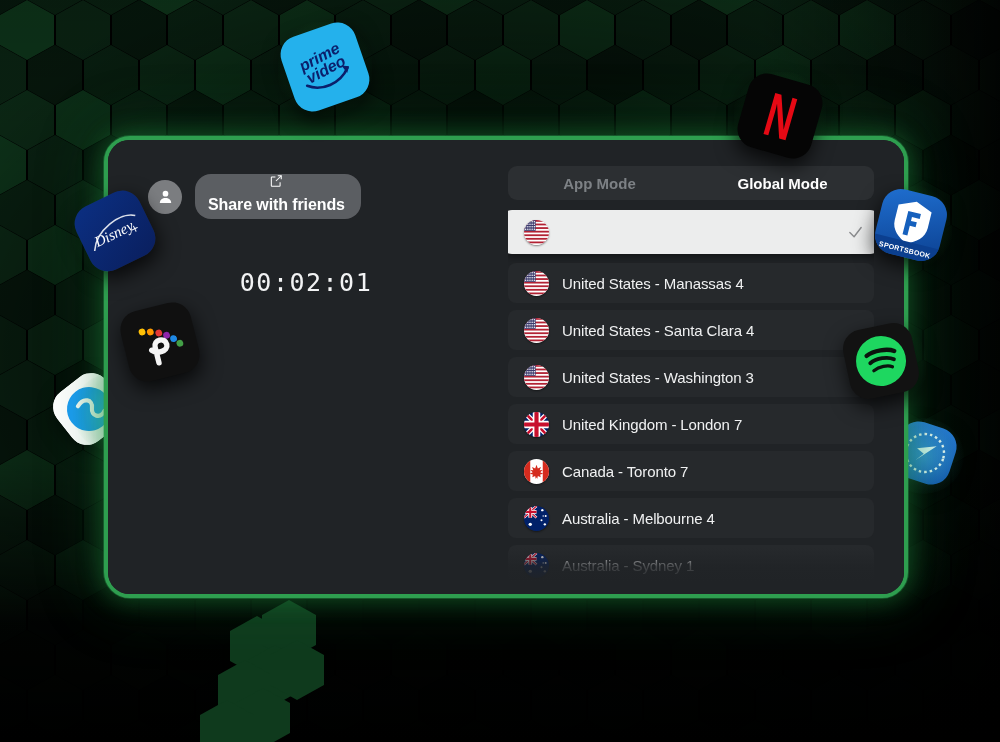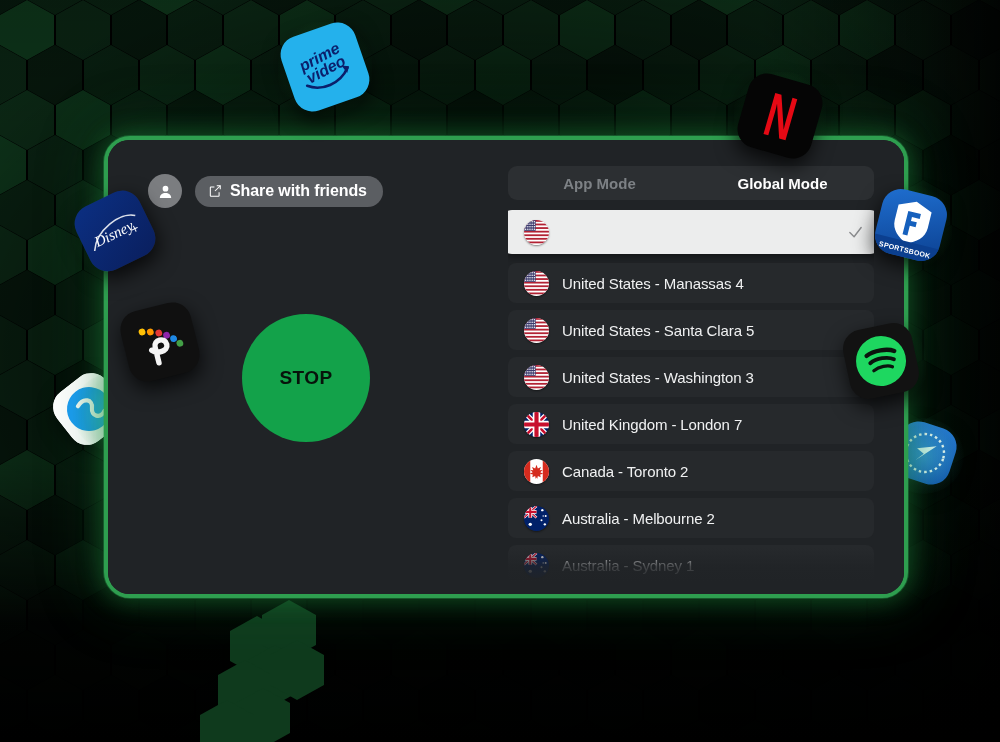--- a/index.html
+++ b/index.html
@@ -98,30 +98,31 @@
     display: flex;
     align-items: center;
     justify-content: center;
   }
   .avatar svg { width: 17px; height: 17px; fill: #ffffff; }
 
   .share-pill {
     display: flex;
     align-items: center;
     gap: 8px;
-    height: 31px;
+    height: 45px;
     padding: 0 16px 0 13px;
     border-radius: 16px;
     background: rgba(131,134,139,0.60);
     color: #ffffff;
     font-size: 16px;
     font-weight: bold;
     white-space: nowrap;
     cursor: pointer;
     letter-spacing: -0.1px;
+    flex-direction: column;
   }
   .share-pill svg { width: 14px; height: 14px; stroke: #ffffff; fill: none; stroke-width: 1.8; }
 
   .timer {
     position: absolute;
     left: 0; right: 0;
     top: 128px;
     text-align: center;
     color: #f2f3f4;
     font-family: "DejaVu Sans Mono", "Liberation Mono", monospace;
@@ -683,22 +684,22 @@
           <div class="share-pill">
             <svg viewBox="0 0 24 24">
               <path d="M15 3h6v6"></path>
               <path d="M21 3l-9 9"></path>
               <path d="M19 14v6a1 1 0 0 1-1 1H5a1 1 0 0 1-1-1V6a1 1 0 0 1 1-1h6"></path>
             </svg>
             <span>Share with friends</span>
           </div>
         </div>
 
-
-        <button class="stop-btn">STOP</button>
+        <div class="timer">00:02:01</div>
+
       </div>
 
       <div class="right-col">
 
         <div class="mode-tabs" id="modeTabs">
             <div class="mode-tab">App Mode</div>
             <div class="mode-tab active">Global Mode</div>
           </div>
 
         <div class="server-list">
@@ -810,21 +811,21 @@
                       <circle cx="9.8" cy="8" r="0.85"></circle>
                       <circle cx="12.4" cy="8" r="0.85"></circle>
                       <circle cx="2" cy="11" r="0.85"></circle>
                       <circle cx="4.6" cy="11" r="0.85"></circle>
                       <circle cx="7.2" cy="11" r="0.85"></circle>
                       <circle cx="9.8" cy="11" r="0.85"></circle>
                       <circle cx="12.4" cy="11" r="0.85"></circle>
                     </g>
                   </svg>
                 </div>
-                <span class="label">United States - Santa Clara 5</span>
+                <span class="label">United States - Santa Clara 4</span>
               </div>
               <div class="server-row">
                 <div class="flag">
                   <svg viewBox="0 0 30 30">
                     <rect width="30" height="30" fill="#ffffff"></rect>
                     <rect y="0" width="30" height="2.15" fill="#b22234"></rect>
                     <rect y="4.3" width="30" height="2.15" fill="#b22234"></rect>
                     <rect y="8.6" width="30" height="2.15" fill="#b22234"></rect>
                     <rect y="12.899999999999999" width="30" height="2.15" fill="#b22234"></rect>
                     <rect y="17.2" width="30" height="2.15" fill="#b22234"></rect>
@@ -871,42 +872,42 @@
               </div>
               <div class="server-row">
                 <div class="flag">
                   <svg viewBox="0 0 30 30">
                     <rect width="30" height="30" fill="#ffffff"></rect>
                     <rect width="7.5" height="30" fill="#d52b1e"></rect>
                     <rect x="22.5" width="7.5" height="30" fill="#d52b1e"></rect>
                     <path d="M15 7 L16.6 11.4 L20.4 9.6 L18.8 13.6 L22.4 13.2 L19.6 16 L23 17.6 L19.4 18.6 L20 22 L16.6 20.4 L15.9 24 L15 22 L14.1 24 L13.4 20.4 L10 22 L10.6 18.6 L7 17.6 L10.4 16 L7.6 13.2 L11.2 13.6 L9.6 9.6 L13.4 11.4 Z" fill="#d52b1e"></path>
                   </svg>
                 </div>
-                <span class="label">Canada - Toronto 2</span>
+                <span class="label">Canada - Toronto 7</span>
               </div>
               <div class="server-row">
                 <div class="flag">
                   <svg viewBox="0 0 30 30">
                     <rect width="30" height="30" fill="#012169"></rect>
                     <rect width="15" height="14" fill="#012169"></rect>
                     <path d="M0 0 L15 14 M15 0 L0 14" stroke="#ffffff" stroke-width="3"></path>
                     <path d="M0 0 L15 14 M15 0 L0 14" stroke="#c8102e" stroke-width="1.5"></path>
                     <path d="M7.5 0 V14 M0 7 H15" stroke="#ffffff" stroke-width="4.5"></path>
                     <path d="M7.5 0 V14 M0 7 H15" stroke="#c8102e" stroke-width="2.5"></path>
                     <g fill="#ffffff">
                       <circle cx="7.5" cy="22" r="2"></circle>
                       <circle cx="22" cy="5" r="1.4"></circle>
                       <circle cx="26" cy="12" r="1.2"></circle>
                       <circle cx="21" cy="17" r="1.2"></circle>
                       <circle cx="25" cy="22" r="1.4"></circle>
                       <circle cx="23" cy="12" r="0.8"></circle>
                     </g>
                   </svg>
                 </div>
-                <span class="label">Australia - Melbourne 2</span>
+                <span class="label">Australia - Melbourne 4</span>
               </div>
               <div class="server-row">
                 <div class="flag">
                   <svg viewBox="0 0 30 30">
                     <rect width="30" height="30" fill="#012169"></rect>
                     <rect width="15" height="14" fill="#012169"></rect>
                     <path d="M0 0 L15 14 M15 0 L0 14" stroke="#ffffff" stroke-width="3"></path>
                     <path d="M0 0 L15 14 M15 0 L0 14" stroke="#c8102e" stroke-width="1.5"></path>
                     <path d="M7.5 0 V14 M0 7 H15" stroke="#ffffff" stroke-width="4.5"></path>
                     <path d="M7.5 0 V14 M0 7 H15" stroke="#c8102e" stroke-width="2.5"></path>

